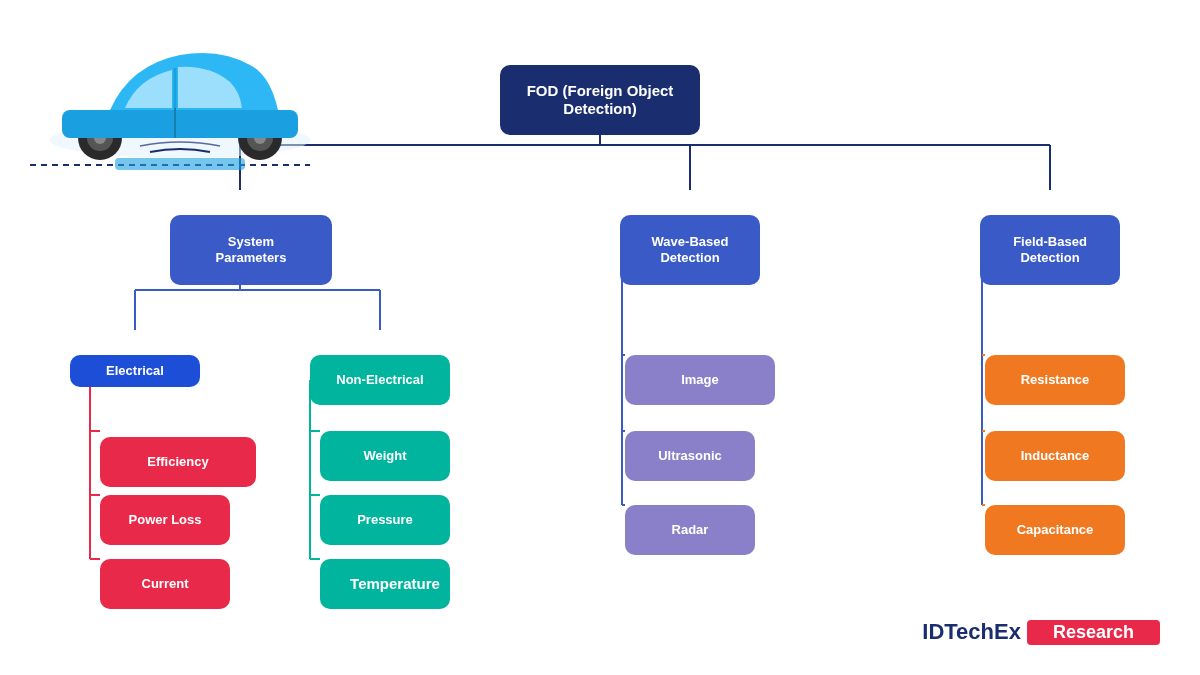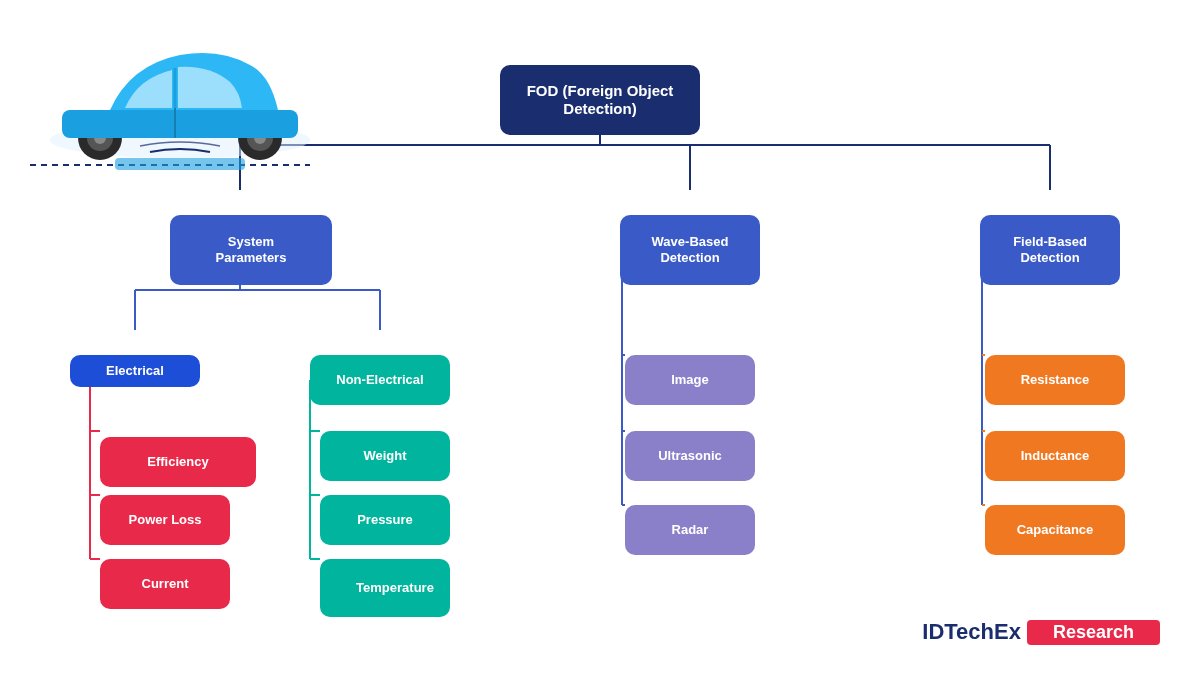--- a/index.html
+++ b/index.html
@@ -136,31 +136,31 @@
       background: #00b49e;
       width: 130px;
       height: 50px;
       top: 470px;
       left: 320px;
       font-size: 13px;
     }
     .node-temperature {
       background: #00b49e;
       width: 130px;
-      height: 58px;
+      height: 50px;
       top: 534px;
       left: 320px;
-      font-size: 13px;
+      font-size: 15px;
       padding-left: 20px;
     }
 
     
     .node-image {
       background: #8a7fc9;
-      width: 130px;
+      width: 150px;
       height: 50px;
       top: 330px;
       left: 625px;
       font-size: 13px;
     }
     .node-ultrasonic {
       background: #8a7fc9;
       width: 130px;
       height: 50px;
       top: 406px;

